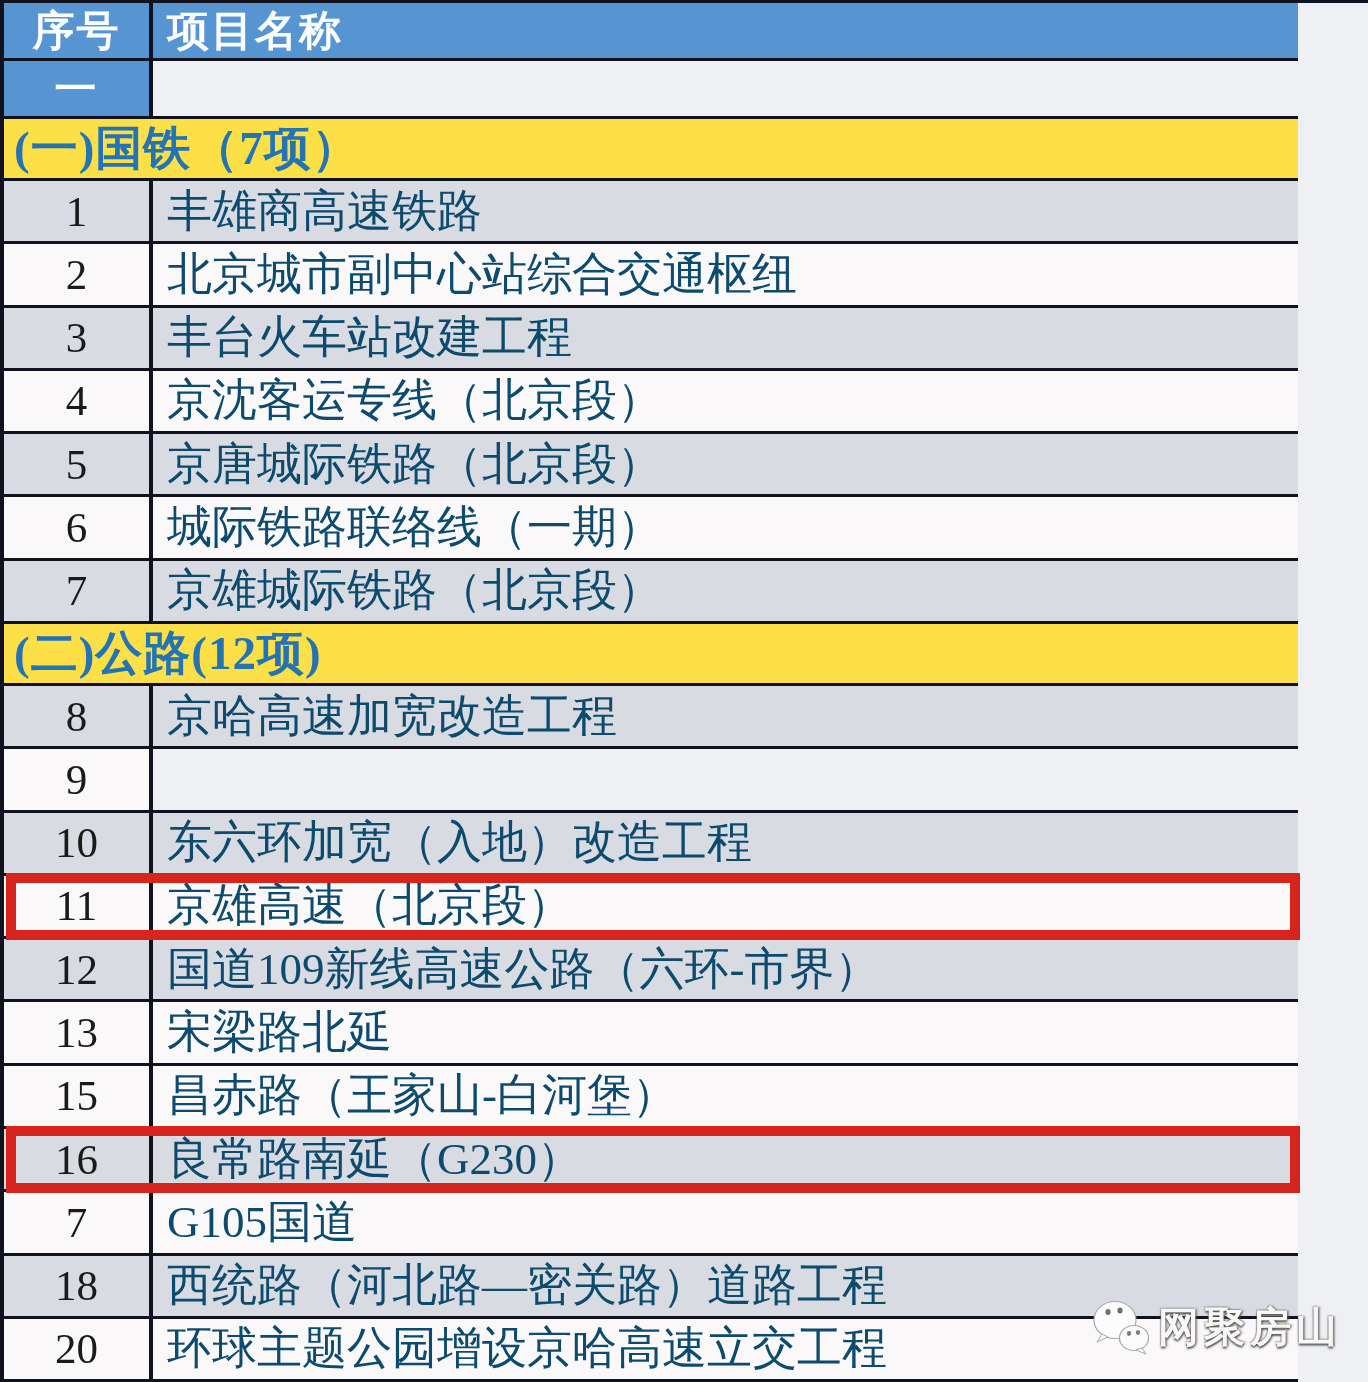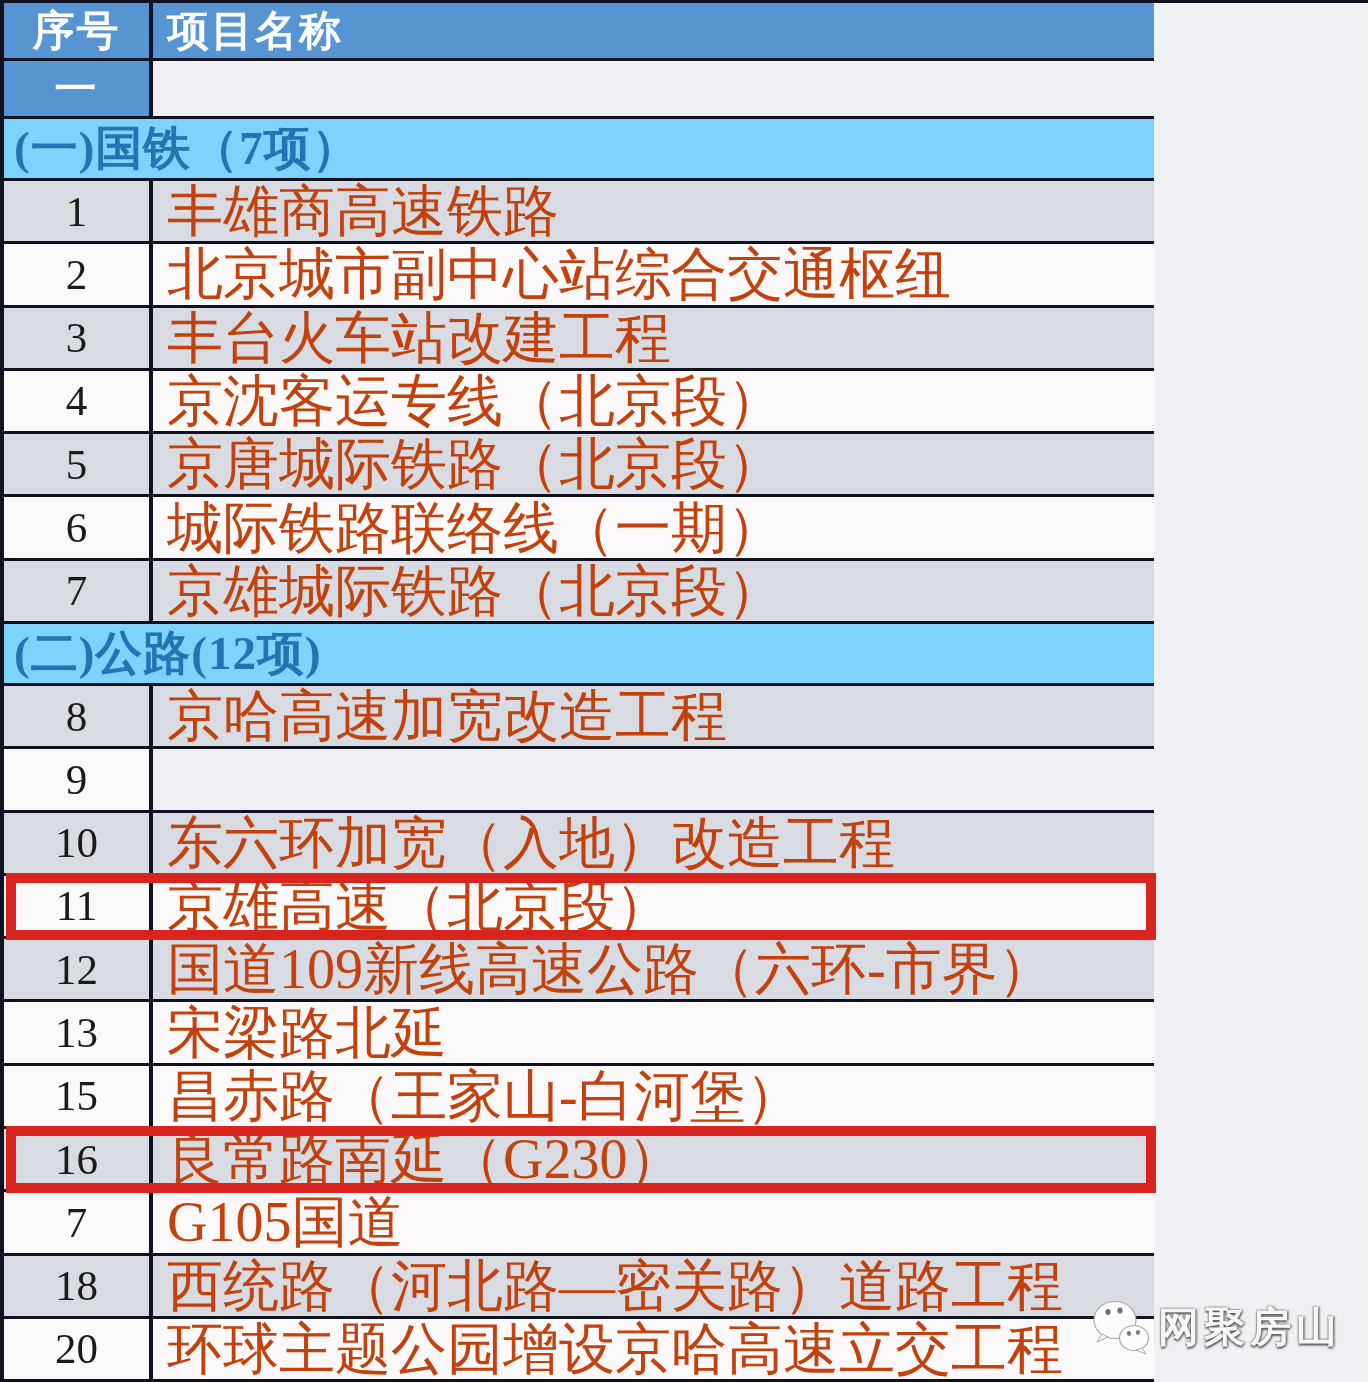--- a/index.html
+++ b/index.html
@@ -18,28 +18,28 @@
     height: 1382px;
     box-sizing: border-box;
     display: flex;
     flex-direction: column;
     border-top: 3px solid #10131F;
     background: transparent;
   }
   .row {
     display: flex;
     box-sizing: border-box;
-    width: 1154px;              
+    width: 1298px;              
     border-left: 4px solid #10131F;
     border-bottom: 3px solid #10131F;
     position: relative;
   }
   .row-header  { height: 58px; }
   .row-category{ height: 58px; }
-  .section-row { height: 62px; align-items: center; background: #7dd3fc; padding-left: 10px; }
+  .section-row { height: 62px; align-items: center; background: #fde047; padding-left: 10px; }
   .item        { flex: 1; }
   .cell {
     display: flex;
     align-items: center;
     box-sizing: border-box;
     line-height: 1;
   }
   .cell.num {
     width: 149px;
     justify-content: center;
@@ -56,21 +56,21 @@
   .section-title {
     color: #2473B5;
     font-weight: bold;
     font-size: 47px;
     letter-spacing: 1px;
     white-space: nowrap;
   }
   .item.gray  .cell { background: #D8DBE2; }
   .item.white .cell { background: #FAF8F9; }
   .item .cell.num  { font-size: 43px; color: #1A1A1A; }
-  .item .cell.name { font-size: 56px; color: #c2410c; }
+  .item .cell.name { font-size: 45px; color: #0c4a6e; }
   .item.highlight::after {
     content: "";
     position: absolute;
     left: 2px; right: -2px; top: -3px; bottom: -4px;
     border: 10px solid #D8241E;
     pointer-events: none;
     z-index: 5;
   }
   .watermark {
     position: absolute;

